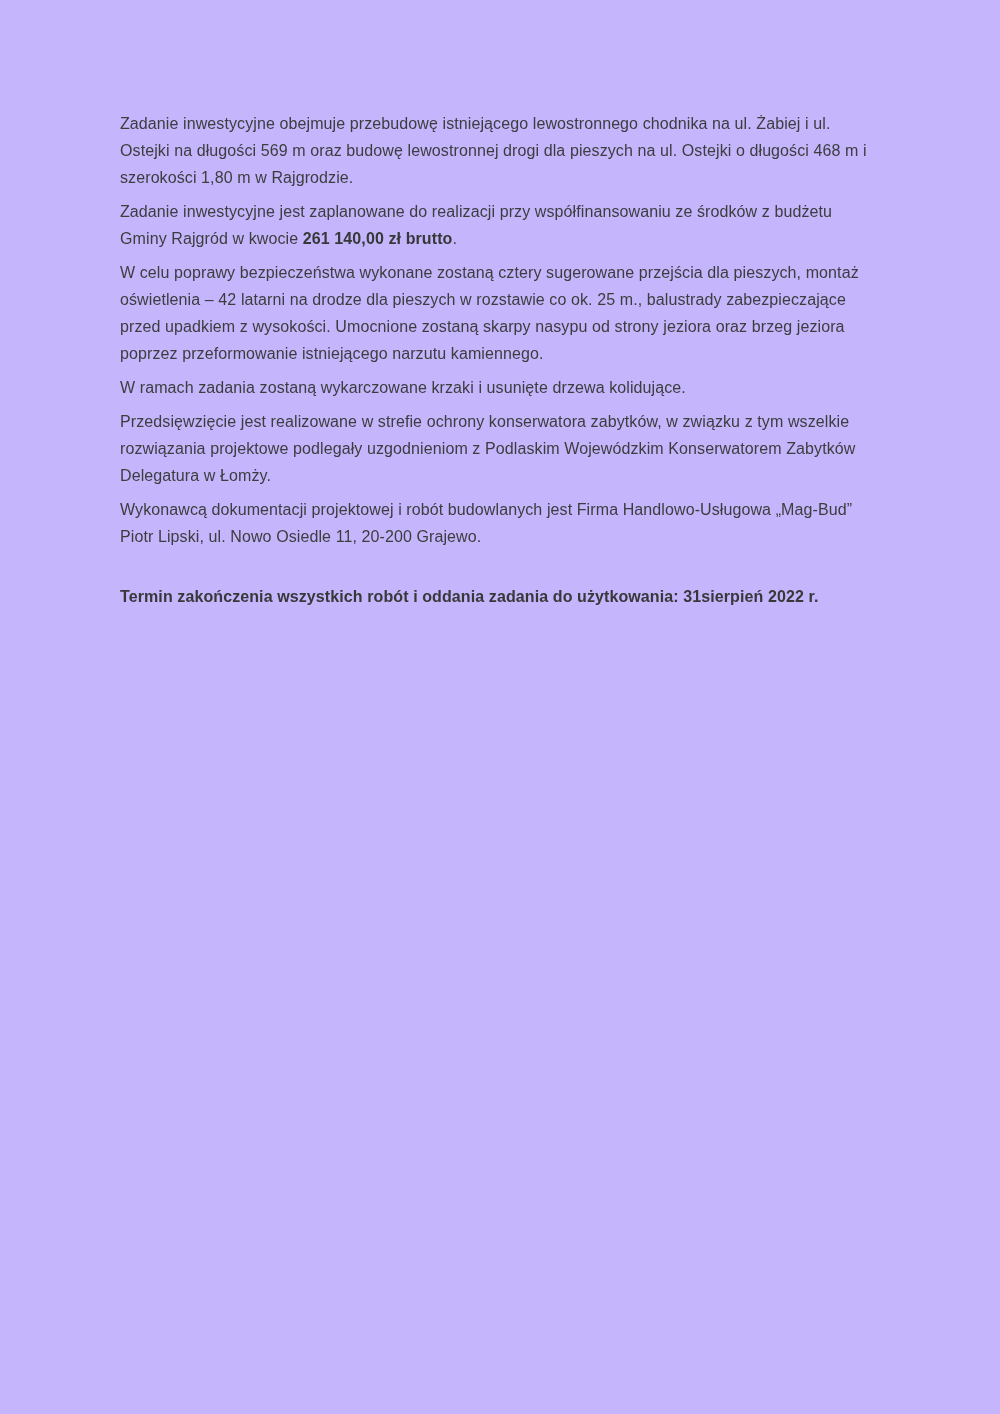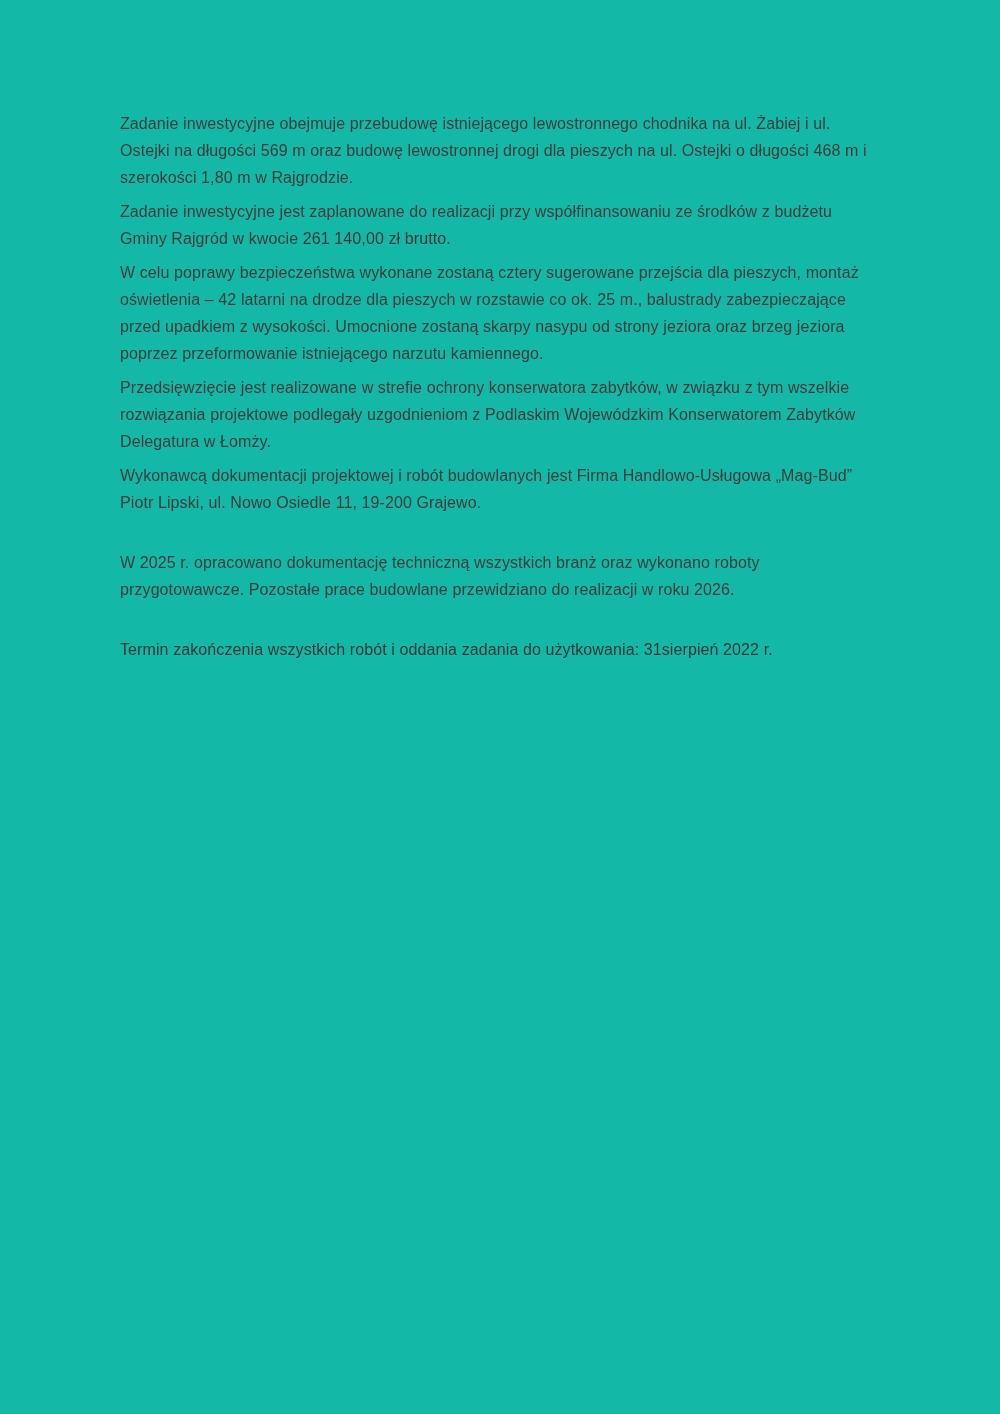--- a/index.html
+++ b/index.html
@@ -11,57 +11,57 @@
   body {
     width: 1000px;
     height: 1414px;
     overflow: hidden;
     font-family: "Liberation Sans", "DejaVu Sans", sans-serif;
   }
   .page {
     box-sizing: border-box;
     width: 1000px;
     height: 1414px;
-    background: #14b8a6;
+    background: #c4b5fd;
     padding: 110px 124px 0 120px;
   }
   .doc-text {
     width: 756px;
     color: #3d3d3d;
     font-size: 16px;
     line-height: 27px;
     letter-spacing: 0.1px;
   }
   .doc-text p {
     margin: 0 0 7px 0;
   }
   .doc-text p.gap-before {
     margin-top: 33px;
   }
   .doc-text strong, .doc-text p.bold {
-    font-weight: normal;
+    font-weight: bold;
     color: #383838;
   }
 </style>
 </head>
 <body>
 
 <div class="page">
   <div class="doc-text">
 
     <p>Zadanie inwestycyjne obejmuje przebudowę istniejącego lewostronnego chodnika na ul. Żabiej i ul. Ostejki na długości 569 m oraz budowę lewostronnej drogi dla pieszych na ul. Ostejki o długości 468 m i szerokości 1,80 m w Rajgrodzie.</p>
 
     <p><span>Zadanie inwestycyjne jest zaplanowane do realizacji przy współfinansowaniu ze środków z budżetu Gminy Rajgród w kwocie </span><strong>261 140,00 zł brutto</strong><span>.</span></p>
 
     <p>W celu poprawy bezpieczeństwa wykonane zostaną cztery sugerowane przejścia dla pieszych, montaż oświetlenia – 42 latarni na drodze dla pieszych w rozstawie co ok. 25 m., balustrady zabezpieczające przed upadkiem z wysokości. Umocnione zostaną skarpy nasypu od strony jeziora oraz brzeg jeziora poprzez przeformowanie istniejącego narzutu kamiennego.</p>
 
+    <p>W ramach zadania zostaną wykarczowane krzaki i usunięte drzewa kolidujące.</p>
 
 
     <p>Przedsięwzięcie jest realizowane w strefie ochrony konserwatora zabytków, w związku z tym wszelkie rozwiązania projektowe podlegały uzgodnieniom z Podlaskim Wojewódzkim Konserwatorem Zabytków Delegatura w Łomży.</p>
 
-    <p>Wykonawcą dokumentacji projektowej i robót budowlanych jest Firma Handlowo-Usługowa „Mag-Bud” Piotr Lipski, ul. Nowo Osiedle 11, 19-200 Grajewo.</p>
+    <p>Wykonawcą dokumentacji projektowej i robót budowlanych jest Firma Handlowo-Usługowa „Mag-Bud” Piotr Lipski, ul. Nowo Osiedle 11, 20-200 Grajewo.</p>
 
-    <p class="gap-before">W 2025 r. opracowano dokumentację techniczną wszystkich branż oraz wykonano roboty przygotowawcze. Pozostałe prace budowlane przewidziano do realizacji w roku 2026.</p>
 
     <p class="gap-before bold">Termin zakończenia wszystkich robót i oddania zadania do użytkowania: 31sierpień 2022 r.</p>
 
   </div>
 </div>
 
 </body></html>

